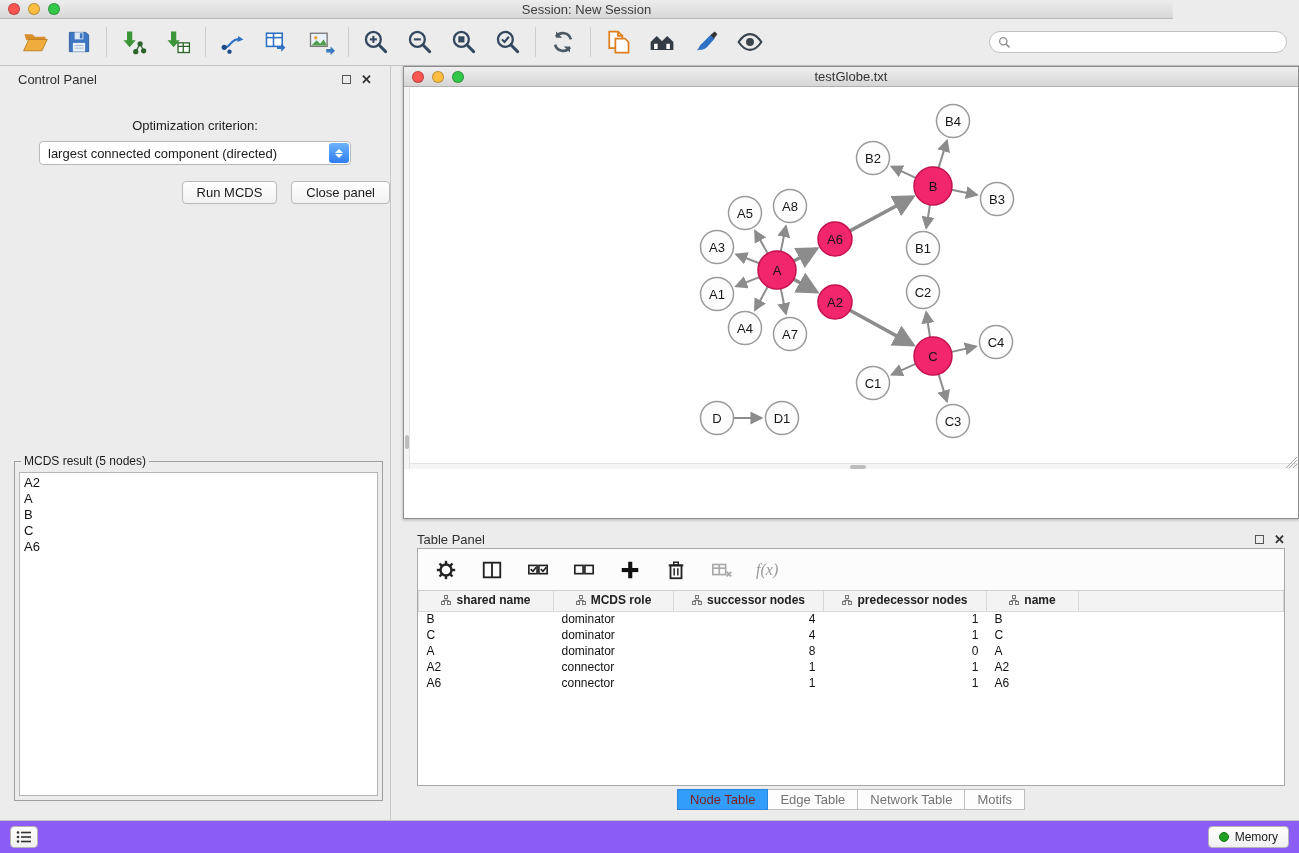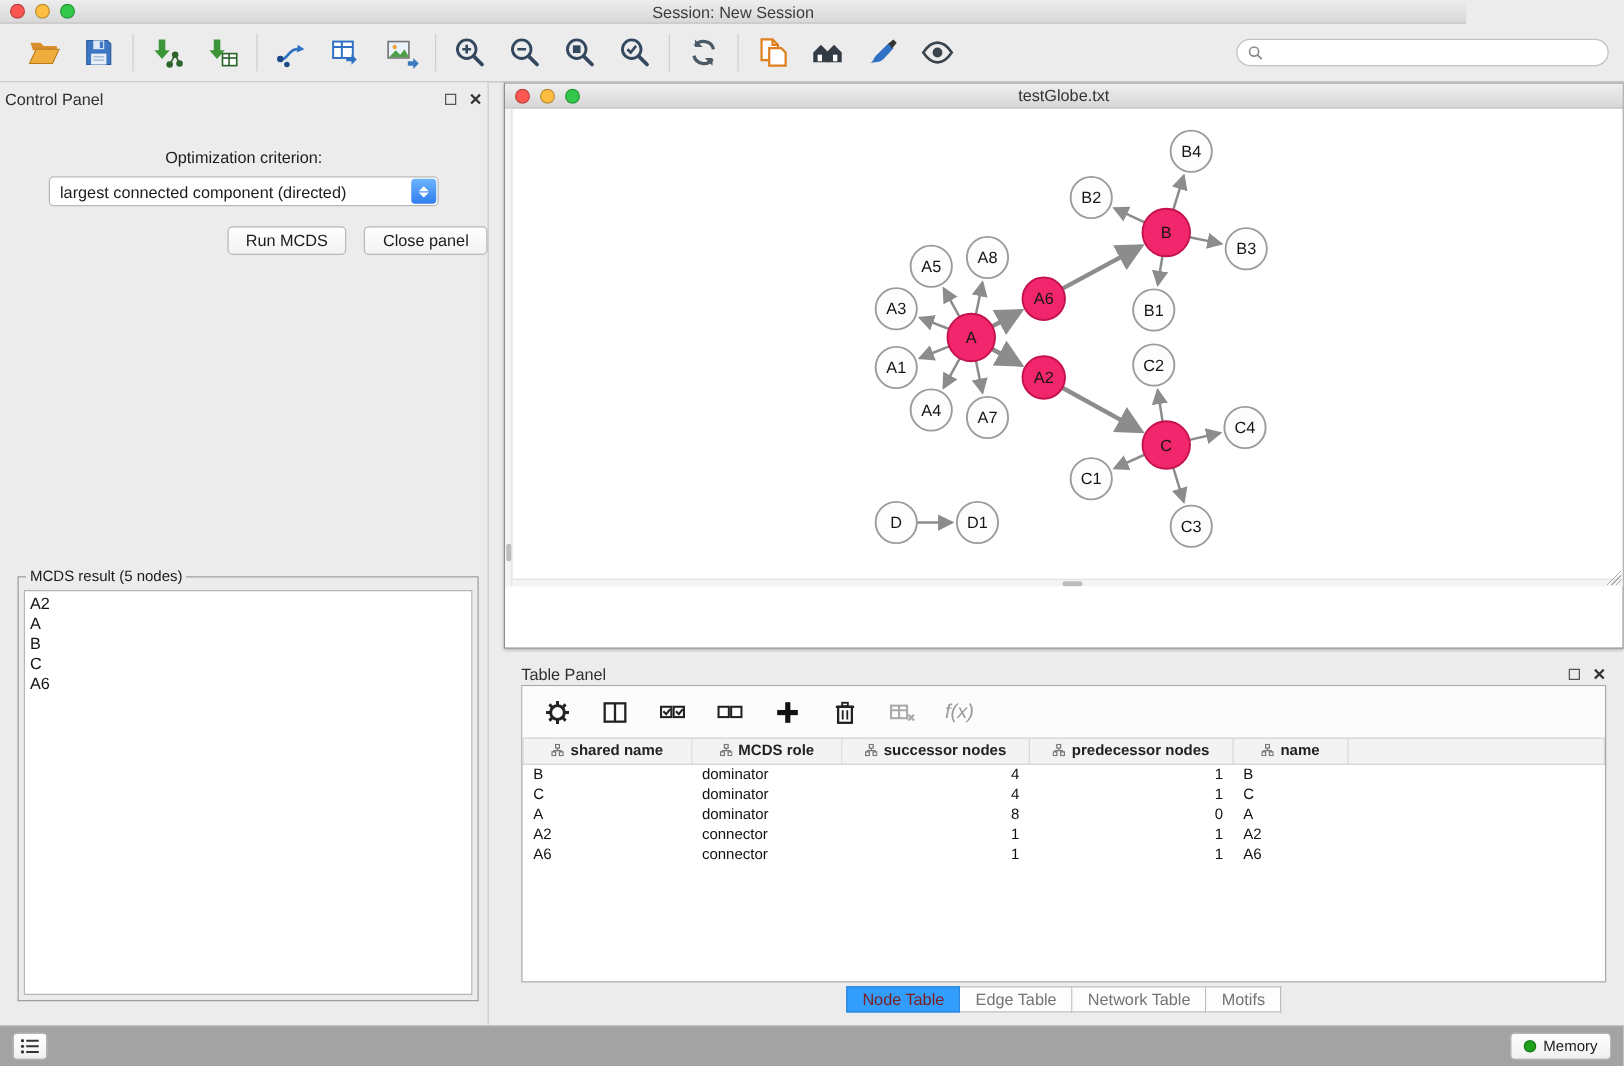--- a/index.html
+++ b/index.html
@@ -22,21 +22,21 @@
   .tb-sep { width:1px; height:30px; background:#cfcfcf; }
   .tb-icon { width:30px; height:30px; display:flex; align-items:center; justify-content:center; cursor:pointer; }
   .tb-icon svg { width:28px; height:28px; }
   .search-wrap { margin-left:auto; margin-right:4px; }
   .search-box { width:298px; height:22px; border:1px solid #c2c2c2; border-radius:11px; background:#fff;
     display:flex; align-items:center; padding:0 8px; }
   .search-box input { border:none; outline:none; flex:1; font-size:12px; background:transparent; margin-left:4px; }
 
   
   .control-panel { position:absolute; left:0; top:66px; width:391px; height:754px; background:#ececec; border-right:1px solid #c9c9c9; }
-  .panel-header { height:26px; display:flex; align-items:center; padding:0 4px; font-size:13px; color:#2f2f2f; }
+  .panel-header { height:26px; display:flex; align-items:center; padding:0 18px; font-size:13px; color:#2f2f2f; }
   .panel-controls { margin-left:auto; display:flex; gap:10px; align-items:center; }
   .wc-float { width:9px; height:9px; border:1.5px solid #555; display:inline-block; cursor:pointer; }
   .wc-close { font-size:13px; font-weight:bold; color:#333; cursor:pointer; line-height:1; }
   .cp-tabs { display:flex; justify-content:center; margin-top:4px; }
   .cp-tab { font-size:13px; padding:3px 12px; border:1px solid #bdbdbd; border-left:none; background:#fdfdfd; color:#1c1c1c; cursor:pointer; }
   .cp-tab:first-child { border-left:1px solid #bdbdbd; border-radius:4px 0 0 4px; }
   .cp-tab:last-child { border-radius:0 4px 4px 0; }
   .cp-tab.active { background:#339dfc; border-color:#2a85dd; color:#fff; }
   .opt-label { text-align:center; font-size:13px; color:#1c1c1c; margin-top:26px; }
   .dropdown { width:312px; height:24px; margin:8px auto 0 auto; background:#fff; border:1px solid #b9b9b9; border-radius:4px;
@@ -68,35 +68,35 @@
   .resize-grip { position:absolute; right:1px; bottom:1px; width:12px; height:12px;
     background:linear-gradient(135deg, transparent 50%, #aaa 50%, #aaa 55%, transparent 55%, transparent 65%, #aaa 65%, #aaa 70%, transparent 70%, transparent 80%, #aaa 80%, #aaa 85%, transparent 85%); }
 
   
   .table-panel { position:absolute; left:403px; top:522px; width:896px; height:290px; background:#ececec; }
   .tp-header { height:24px; display:flex; align-items:center; padding:17px 14px; font-size:13px; color:#2f2f2f;justify-content:flex-end; }
   .tp-card { position:absolute; left:14px; top:26px; width:868px; height:238px; background:#fff; border:1px solid #a8a8a8; display:flex; flex-direction:column; }
   .tp-toolbar { height:42px; display:flex; align-items:center; gap:22px; padding:0 16px; border-bottom:1px solid #cfcfcf; background:#fcfcfc; }
   .tp-icon { width:24px; height:24px; display:flex; align-items:center; justify-content:center; cursor:pointer; }
   .tp-icon svg { width:22px; height:22px; }
-  .fx-label { font-family:Liberation Sans, sans-serif; font-style:italic; font-size:16px; color:#9a9a9a; }
+  .fx-label { font-family:Liberation Serif, serif; font-style:italic; font-size:16px; color:#9a9a9a; }
   .tp-table { flex:1; overflow:hidden; }
   table.data { border-collapse:collapse; width:100%; table-layout:fixed; }
   table.data th { background:#f3f3f3; border:1px solid #d8d8d8; border-top:none; font-size:12px; font-weight:bold; color:#222;
     height:20px; text-align:center; white-space:nowrap; overflow:hidden; }
   table.data th .hicon { display:inline-block; vertical-align:-1px; margin-right:5px; }
   table.data td { font-size:12px; color:#111; height:16px; padding:0 8px; white-space:nowrap; overflow:hidden; }
   td.num { text-align:right; } td.txt { text-align:left; }
   .tp-tabs { position:absolute; left:0; bottom:2px; width:100%; display:flex; justify-content:center; }
   .tp-tab { font-size:13px; padding:2px 12px; border:1px solid #bdbdbd; border-left:none; background:#fdfdfd; color:#737373; cursor:pointer; }
   .tp-tab:first-child { border-left:1px solid #bdbdbd; }
   .tp-tab.active { background:#339dfc; border-color:#2a85dd; color:#7f1d1d; }
 
   
-  .statusbar { position:absolute; left:0; top:820px; width:1299px; height:33px; background:#a3a3a3; border-top:1px solid #c2c2c2;
+  .statusbar { position:absolute; left:0; top:820px; width:1299px; height:33px; background:#8b5cf6; border-top:1px solid #c2c2c2;
     display:flex; align-items:center; padding:0 10px; }
   .sb-list-btn { width:28px; height:22px; border:1px solid #b5b5b5; border-radius:4px; background:linear-gradient(#fff,#f0f0f0);
     display:flex; align-items:center; justify-content:center; cursor:pointer; }
   .memory-btn { margin-left:auto; height:22px; border:1px solid #b5b5b5; border-radius:4px; background:linear-gradient(#fff,#f0f0f0);
     display:flex; align-items:center; gap:6px; padding:0 10px; font-size:12px; color:#1b1b1b; cursor:pointer; }
   .mem-dot { width:10px; height:10px; border-radius:50%; background:#1fa01f; border:1px solid #157815; }
 </style>
 </head>
 <body>
 

